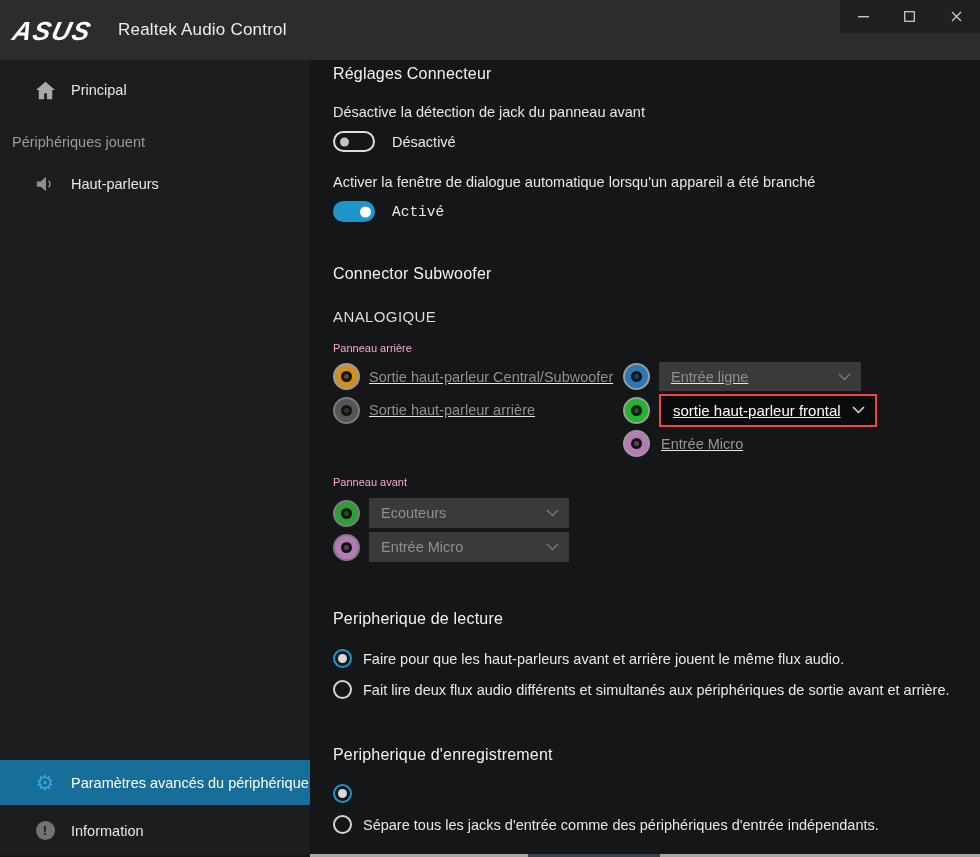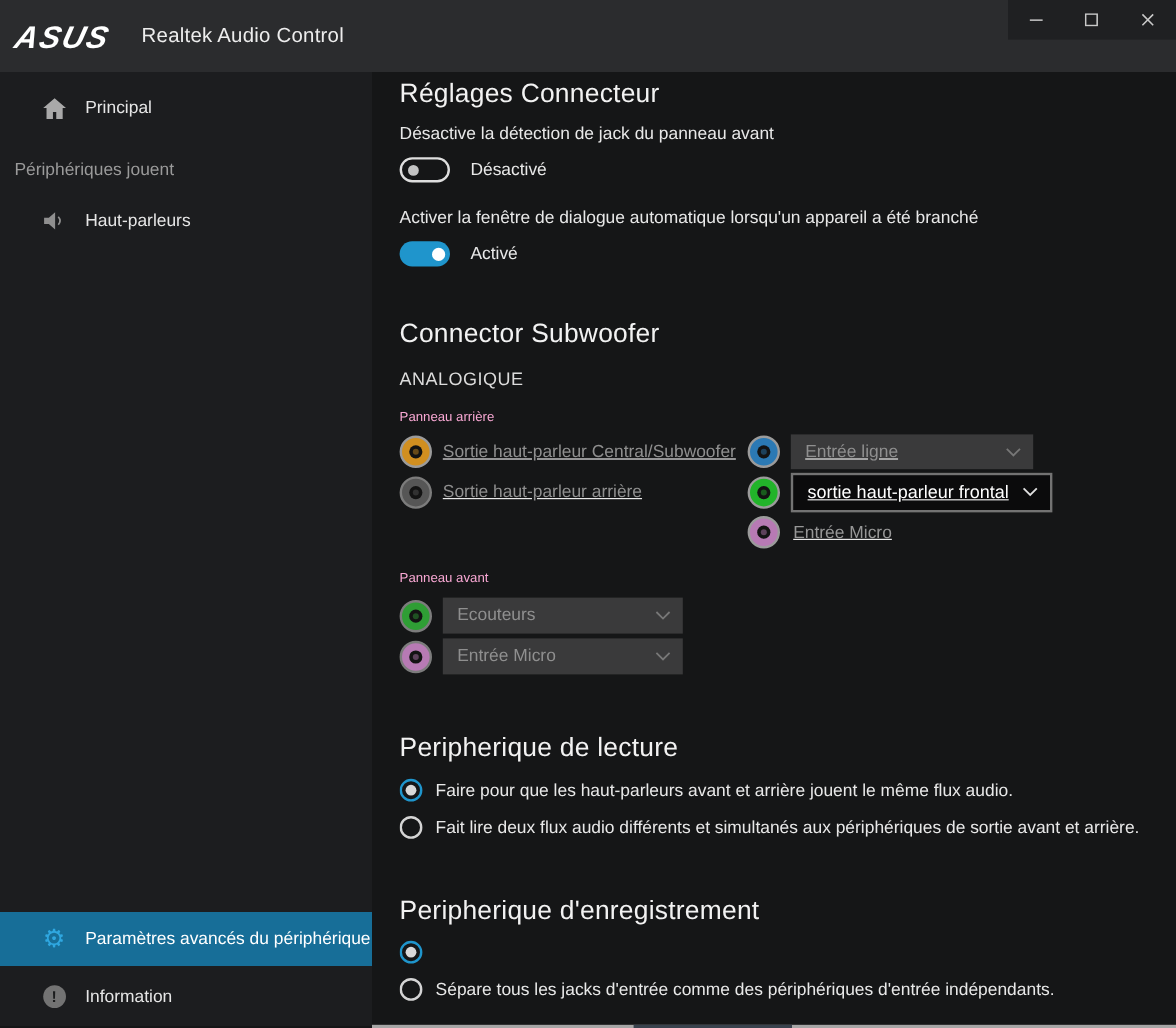--- a/index.html
+++ b/index.html
@@ -25,21 +25,21 @@
   .side-bottom { position:absolute; left:0; right:0; bottom:2px; }
   .side-item.bottom { height:45px; }
   .side-item.selected { background:#176e98; color:#fff; }
   .side-item.selected + .side-item { margin-top:3px; }
   .info-circle { width:19px; height:19px; border-radius:50%; background:#737373; color:#1b1c1d; font-weight:bold; font-size:13px; display:flex; align-items:center; justify-content:center; }
   .gear-glyph { font-size:21px; color:#2fa7e0; line-height:1; }
 
   
   .content { position:absolute; left:310px; top:60px; width:670px; height:794px; background:#151617; }
   .abs { position:absolute; }
-  h2.sec { font-size:22px; font-weight:400; color:#f2f2f2; letter-spacing:.2px;text-align:center; }
+  h2.sec { font-size:16px; font-weight:400; color:#f2f2f2; letter-spacing:.2px;text-align:center; }
   .lbl { font-size:14.5px; color:#e8e8e8; }
   .sublbl { font-size:15px; color:#dcdcdc; letter-spacing:.4px; }
   .smallhead { font-size:11px; color:#f9a8d4; }
 
   
   .toggle-row { display:flex; align-items:center; gap:17px; }
   .toggle { width:42px; height:21px; border-radius:11px; position:relative; flex-shrink:0; }
   .toggle.off { border:2px solid #dedede; background:transparent; }
   .toggle.off .knob { position:absolute; left:5px; top:50%; transform:translateY(-50%); width:9px; height:9px; border-radius:50%; background:#c3c3c3; }
   .toggle.on { background:#1f95cc; }
@@ -53,21 +53,21 @@
   .jack .hole::after { content:""; width:5px; height:5px; border-radius:50%; background:var(--jc,#666); opacity:.45; }
 
   
   .rear-grid { display:grid; grid-template-columns:36px 254px 36px auto; grid-auto-rows:33.5px; align-items:center;text-decoration:underline; }
   .rear-label { font-size:14.5px; color:#8f8f8f; white-space:nowrap; }
   .front-grid { display:grid; grid-template-columns:36px auto; grid-auto-rows:34px; align-items:center; }
 
   
   .dd { display:flex; align-items:center; justify-content:space-between; padding:0 10px 0 12px; }
   .dd.disabled { width:202px; height:29px; background:#3a3a3b; color:#8f8f8f; font-size:14.5px; }
-  .dd.active { width:218px; height:33px; background:#0b0b0c; border:2px solid #737373; color:#fff; font-size:15px; }
+  .dd.active { width:218px; height:33px; background:#0b0b0c; border:2px solid #ef4444; color:#fff; font-size:15px; }
   .plain-val { font-size:14.5px; color:#979797; }
 
   
   .radio-row { display:flex; align-items:center; gap:11px; height:31px; white-space:nowrap; overflow:hidden; }
   .radio { width:19px; height:19px; border-radius:50%; border:2px solid #d4d4d4; flex-shrink:0; position:relative; }
   .radio.selected { border-color:#1f95cc; }
   .radio.selected::after { content:""; position:absolute; inset:3px; border-radius:50%; background:#d9d9d9; }
   .radio-label { font-size:14.5px; color:#e8e8e8; }
 
   
@@ -145,21 +145,21 @@
 
     <div class="lbl abs" style="left:23px; top:44px;">Désactive la détection de jack du panneau avant</div>
     <div class="toggle-row abs" style="left:23px; top:71px;">
       <div class="toggle off">
           <div class="knob"></div>
         </div>
       <span class="toggle-state">Désactivé</span>
     </div>
 
     <div class="lbl abs" style="left:23px; top:114px;">Activer la fenêtre de dialogue automatique lorsqu'un appareil a été branché</div>
-    <div class="toggle-row abs" style="left:23px; top:141px;">
+    <div class="toggle-row abs" style="left:23px; top:141px;font-family:Liberation Mono, monospace;">
       <div class="toggle on">
           <div class="knob"></div>
         </div>
       <span class="toggle-state">Activé</span>
     </div>
 
     <h2 class="sec abs" style="left:23px; top:205px;">Connector Subwoofer</h2>
     <div class="sublbl abs" style="left:23px; top:248px;">ANALOGIQUE</div>
     <div class="smallhead abs" style="left:23px; top:282px;">Panneau arrière</div>
 

